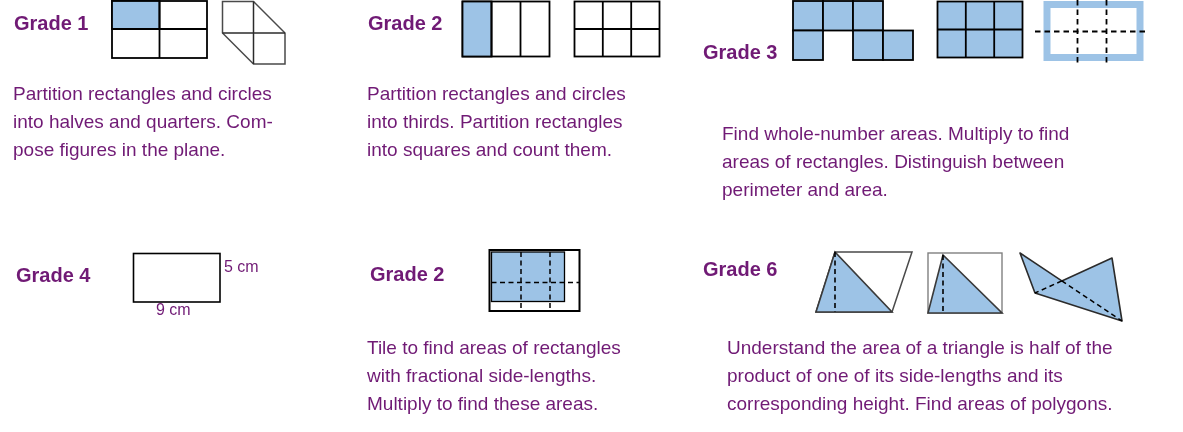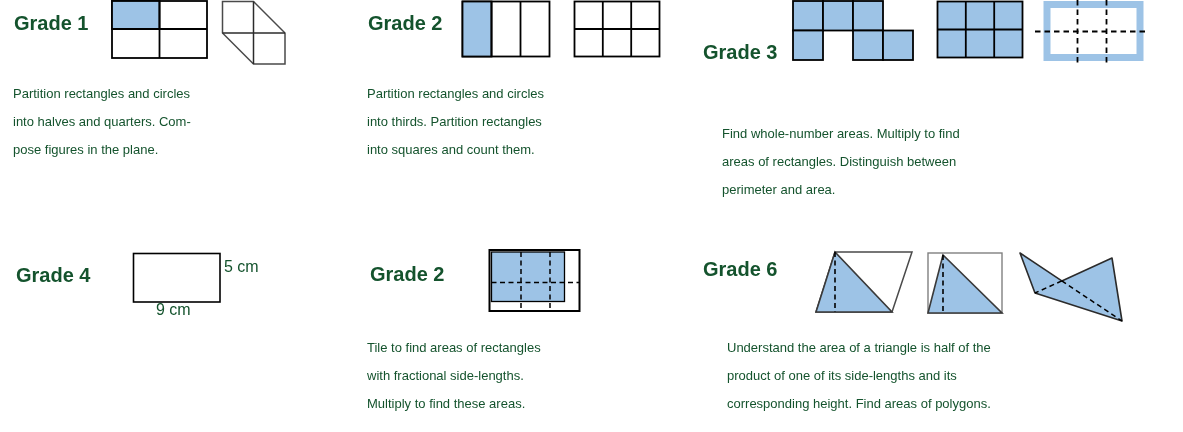--- a/index.html
+++ b/index.html
@@ -1,20 +1,20 @@
 <!DOCTYPE html>
 <html><head>
 <meta charset="utf-8">
 <style>
   html,body{margin:0;padding:0;background:#fff;}
   #page{position:relative;width:1183px;height:432px;background:#ffffff;overflow:hidden;
-        font-family:"Liberation Sans",sans-serif;color:#14532d;}
+        font-family:"Liberation Sans",sans-serif;color:#701a75;}
   .abs{position:absolute;}
   .grade-label{font-size:20px;font-weight:bold;white-space:pre;}
-  .desc{font-size:13px;line-height:28px;white-space:pre-line;}
+  .desc{font-size:19px;line-height:28px;white-space:pre-line;}
   .dim-label{font-size:16px;white-space:pre;}
   svg{display:block;overflow:visible;}
 </style>
 </head>
 <body>
 
 <div id="page">
 
   <div class="abs grade-label" style="left:14px;top:12px;">Grade 1</div>
 

